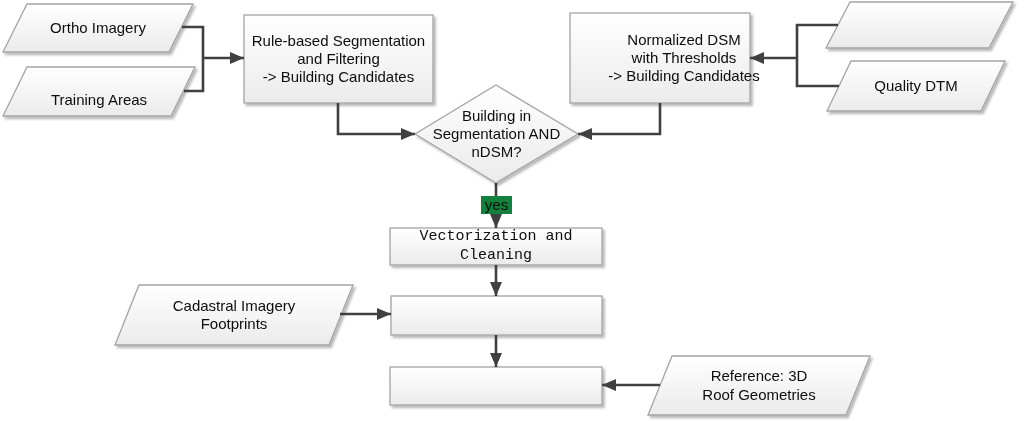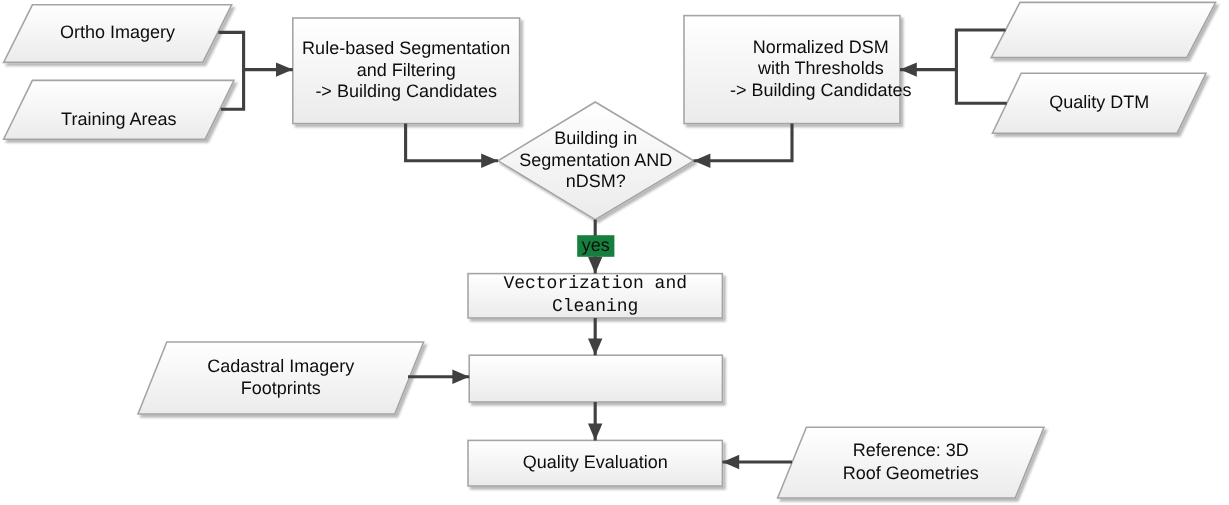--- a/index.html
+++ b/index.html
@@ -91,19 +91,18 @@
   <div class="label" style="left:594px;top:13px;width:180px;height:90px;">Normalized DSM
 with Thresholds
 -&gt; Building Candidates</div>
   <div class="label" style="left:827px;top:61px;width:178px;height:50px;">Quality DTM</div>
   <div class="label" style="left:413px;top:85px;width:167px;height:98px;">Building in
 Segmentation AND
 nDSM?</div>
   <div class="label" style="left:390px;top:228px;width:212px;height:37px;font-family:Liberation Mono, monospace;">Vectorization and Cleaning</div>
   <div class="label" style="left:115px;top:285px;width:238px;height:60px;">Cadastral Imagery
 Footprints</div>
-  <div class="label" style="left:390px;top:367px;width:212px;height:38px;">Quality Evaluation</div>
   <div class="label" style="left:648px;top:356px;width:222px;height:59px;">Reference: 3D
 Roof Geometries</div>
 
   <div class="edge-label" style="left:481px;top:196px;width:31px;height:18px;">yes</div>
 
 </div>
 
 </body></html>

